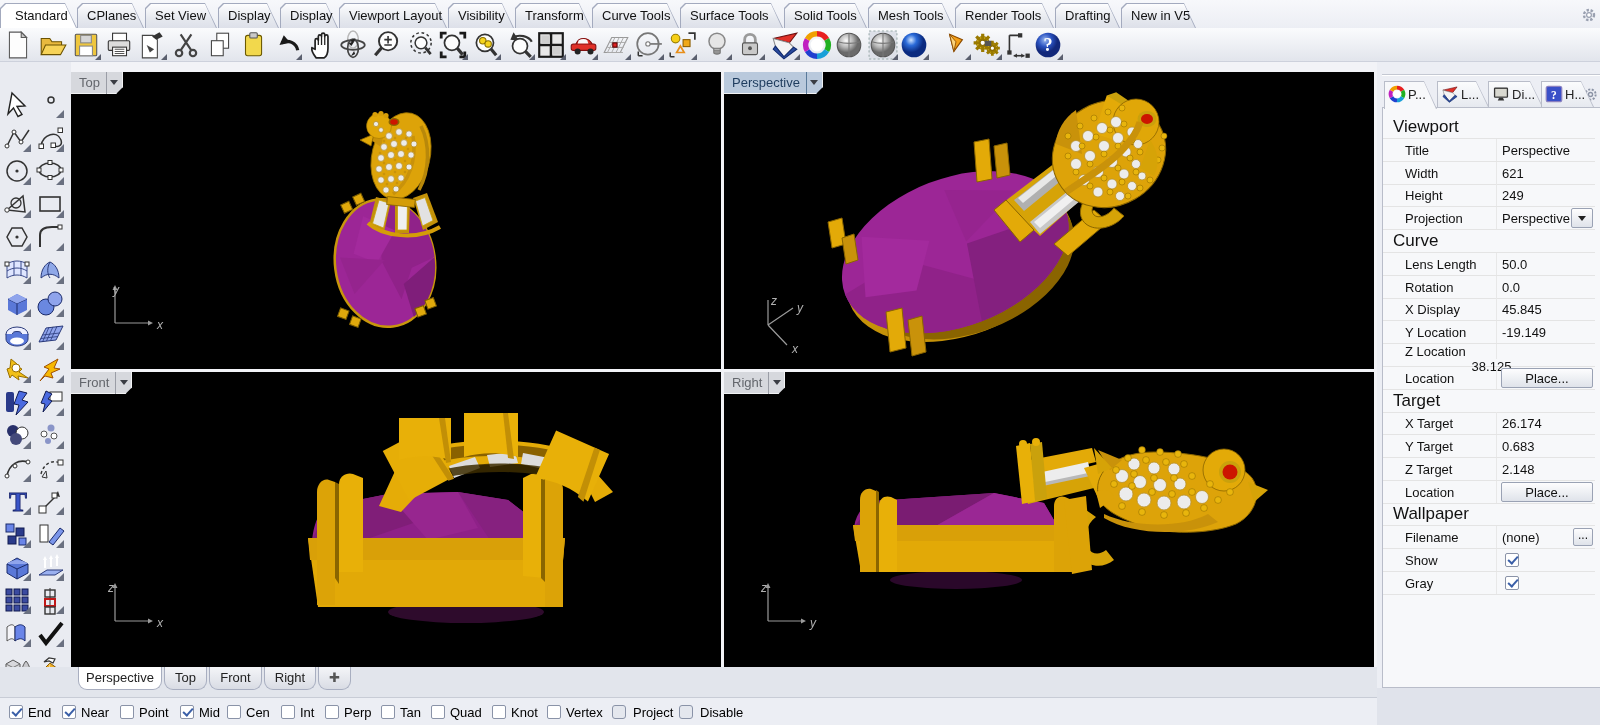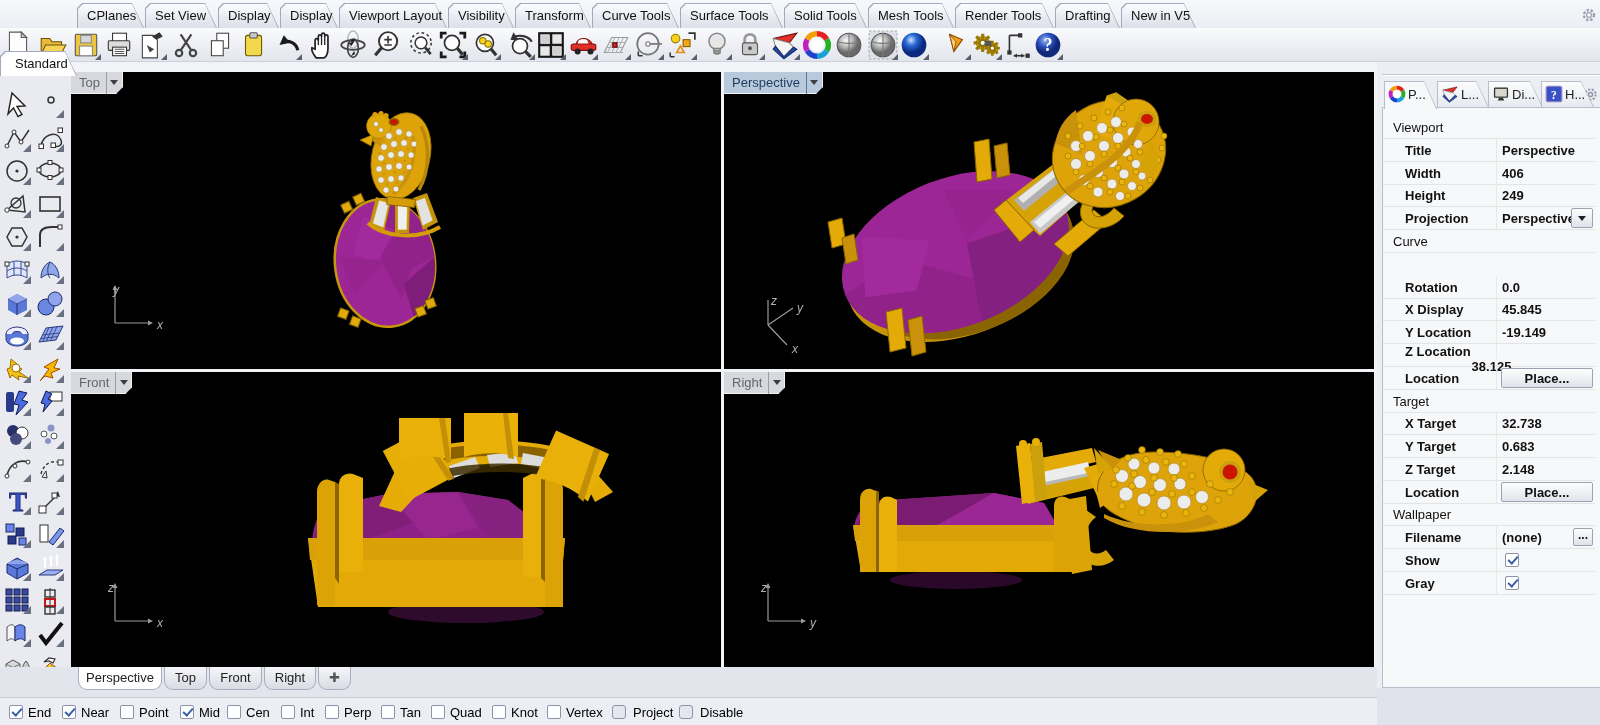--- a/index.html
+++ b/index.html
@@ -12,21 +12,21 @@
   background:linear-gradient(#f7f8fb,#eceef4);}
 .mtab{position:absolute;top:3px;height:25px;line-height:25px;font-size:13px;color:#111;}
 .mtab i{position:absolute;inset:0;
   clip-path:polygon(0 100%,0 5px,5px 0,calc(100% - 12px) 0,100% 100%);
   background:#a3aabe;}
 .mtab i:after{content:"";position:absolute;left:1px;top:1px;right:1px;bottom:0;
   clip-path:polygon(0 100%,0 5px,5px 0,calc(100% - 11px) 0,100% 100%);
   background:linear-gradient(#fdfdfe,#e6e9ef 60%,#dde0e9);}
 .mtab.sel i:after{background:#fff;}
 .mtab b{position:relative;font-weight:normal;padding-left:10px;}
-.mtab.sel{z-index:3;margin-top:48px;}
+.mtab.sel{z-index:3;}
 
 
 #toolbar{position:absolute;left:0;top:28px;width:1600px;height:34px;
   background:linear-gradient(#fafbfd,#e2e5ec);border-bottom:1px solid #cdd1dc;}
 .tbi{position:absolute;top:2px;width:30px;height:30px;}
 .tbi svg{width:30px;height:30px;}
 .fly{position:absolute;right:0px;bottom:0px;width:0;height:0;
   border-left:6px solid transparent;border-bottom:6px solid #5a5f6e;}
 
 
@@ -51,24 +51,24 @@
   background:#f7f8fa;border:1px solid #b9bdc9;border-right:none;}
 #rpanel .below{position:absolute;left:0;top:626px;width:223px;height:37px;background:#e0e3eb;}
 .ptab{position:absolute;top:19px;height:26px;font-size:13px;color:#222;z-index:2;}
 .ptab i{position:absolute;inset:0;clip-path:polygon(0 100%,0 0,calc(100% - 13px) 0,100% 100%);background:#b9bdc9;}
 .ptab i:after{content:"";position:absolute;left:1px;top:1px;right:1px;bottom:0;
   clip-path:polygon(0 100%,0 0,calc(100% - 12px) 0,100% 100%);background:linear-gradient(#fbfcfd,#e6e9ef);}
 .ptab.sel{z-index:4;height:28px;}
 .ptab.sel i:after{background:#f7f8fa;}
 .ptab b{position:relative;font-weight:normal;display:flex;align-items:center;height:26px;padding-left:4px;}
 .prow{position:absolute;left:6px;width:212px;height:23px;border-bottom:1px solid #e4e4e4;
-  font-size:13px;color:#111;display:flex;align-items:center;font-weight:bold;}
+  font-size:13px;color:#111;display:flex;align-items:center;}
 .prow .n{padding-left:22px;width:114px;align-self:stretch;display:flex;align-items:center;border-right:1px solid #e8e8e8;}
 .prow .v{padding-left:5px;}
-.phead{position:absolute;left:6px;width:212px;height:23px;font-size:13px;color:#111;
+.phead{position:absolute;left:6px;width:212px;height:23px;font-size:17px;color:#111;
   display:flex;align-items:center;border-bottom:1px solid #e4e4e4;}
 .phead span{padding-left:10px;}
 
 
 #botbar{position:absolute;left:0;top:667px;width:1377px;height:30px;background:#e2e5ec;}
 .vtab{position:absolute;top:0px;height:23px;line-height:22px;font-size:13px;color:#222;
   background:linear-gradient(#f4f5f8,#d9dce4);border:1px solid #a8aec0;border-top:none;
   border-radius:0 0 9px 9px;text-align:center;}
 .vtab.sel{background:#fff;z-index:2;}
 #osnap{position:absolute;left:0;top:697px;width:1377px;height:28px;
@@ -946,36 +946,40 @@
       </svg>
     <div class="phead" style="top:54px;">
         <span>Viewport</span>
       </div>
     <div class="prow" style="top:77px;">
         <span class="n">Title</span>
         <span class="v">Perspective</span>
       </div>
     <div class="prow" style="top:100px;">
         <span class="n">Width</span>
-        <span class="v">406</span>
+        <span class="v">621</span>
       </div>
     <div class="prow" style="top:122px;">
         <span class="n">Height</span>
         <span class="v">249</span>
       </div>
     <div class="prow" style="top:145px;">
         <span class="n">Projection</span>
         <span class="v">Perspective</span>
       <span style="position:absolute;right:2px;top:1px;width:22px;height:20px;background:linear-gradient(#fefefe,#dfe3ea);border:1px solid #9aa2b4;border-radius:2px;display:flex;align-items:center;justify-content:center;">
           <i style="width:0;height:0;border:4px solid transparent;border-top:5px solid #222;margin-top:4px;"></i>
         </span>
       </div>
     <div class="phead" style="top:168px;">
         <span>Curve</span>
       </div>
+    <div class="prow" style="top:191px;">
+        <span class="n">Lens Length</span>
+        <span class="v">50.0</span>
+      </div>
     <div class="prow" style="top:214px;">
         <span class="n">Rotation</span>
         <span class="v">0.0</span>
       </div>
     <div class="prow" style="top:236px;">
         <span class="n">X Display</span>
         <span class="v">45.845</span>
       </div>
     <div class="prow" style="top:259px;">
         <span class="n">Y Location</span>
@@ -987,21 +991,21 @@
       </div>
     <div class="prow" style="top:305px;">
         <span class="n">Location</span>
       <span style="position:absolute;left:118px;right:2px;top:1px;height:20px;background:linear-gradient(#fdfdfe,#dfe3ea);border:1px solid #9aa2b4;border-radius:2px;text-align:center;line-height:19px;">Place...</span>
       </div>
     <div class="phead" style="top:328px;">
         <span>Target</span>
       </div>
     <div class="prow" style="top:350px;">
         <span class="n">X Target</span>
-        <span class="v">32.738</span>
+        <span class="v">26.174</span>
       </div>
     <div class="prow" style="top:373px;">
         <span class="n">Y Target</span>
         <span class="v">0.683</span>
       </div>
     <div class="prow" style="top:396px;">
         <span class="n">Z Target</span>
         <span class="v">2.148</span>
       </div>
     <div class="prow" style="top:419px;">

